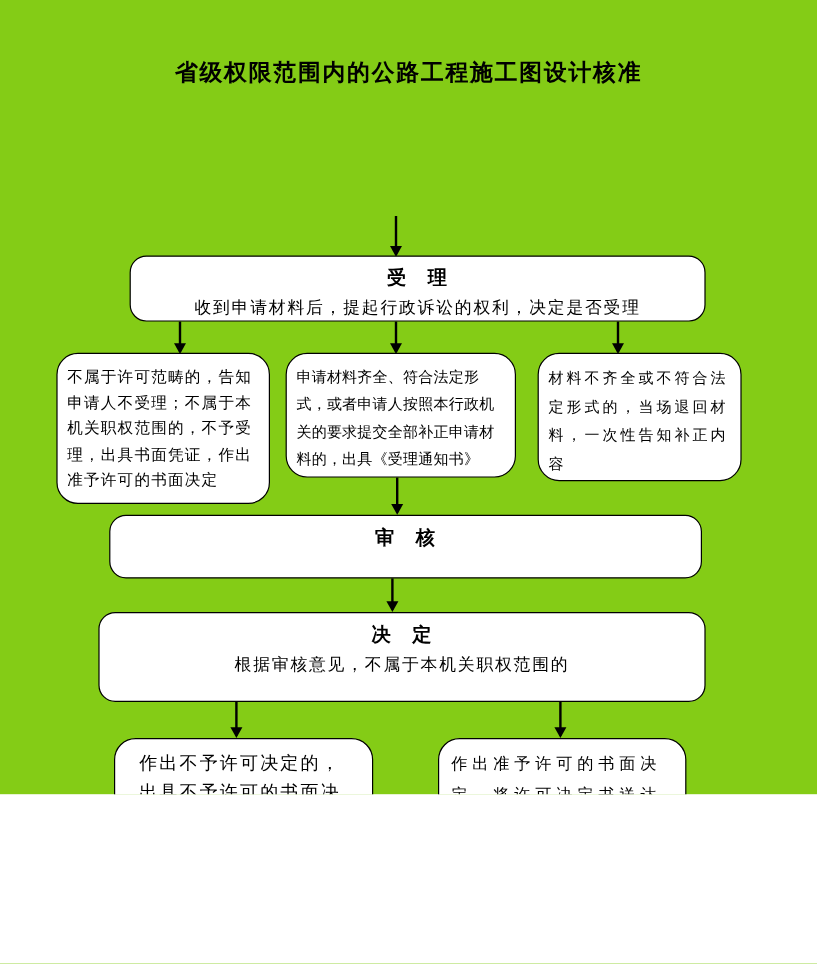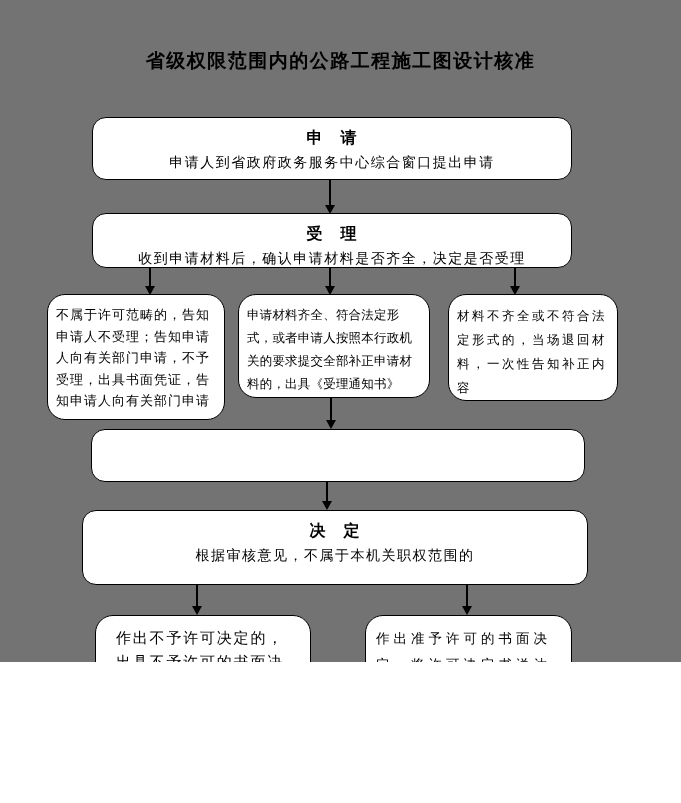--- a/index.html
+++ b/index.html
@@ -1,18 +1,18 @@
 <!DOCTYPE html>
 <html><head>
 <meta charset="utf-8">
 <style>
   html,body { margin:0; padding:0; background:#ffffff; }
   .canvas {
-    position:relative; width:681px; height:662px; background:#737373;
-    font-family:Liberation Sans, sans-serif; color:#000; overflow:hidden;
+    position:relative; width:681px; height:662px; background:#84cc16;
+    font-family:Liberation Mono, monospace; color:#000; overflow:hidden;
   }
   .page-title {
     position:absolute; left:0; top:48px; width:681px;
     text-align:center; font-size:19px; font-weight:bold; letter-spacing:1.5px;
   }
   .node {
     position:absolute; box-sizing:border-box; background:#ffffff;
     border:1.5px solid #000000; border-radius:14px; text-align:center;
   }
   .node .heading {
@@ -38,51 +38,48 @@
     border-top:9px solid #000000;
   }
 </style>
 </head>
 <body>
 
 <div class="canvas">
 
   <div class="page-title">省级权限范围内的公路工程施工图设计核准</div>
 
-  <div class="node stage" style="left:92px; top:117px; width:480px; height:63px;">
-    <div class="heading">申　请</div>
-    <div class="body">申请人到省政府政务服务中心综合窗口提出申请</div>
-  </div>
 
   <div class="arrow" style="left:329px; top:180px; height:32px;"></div>
 
-  <div class="node stage" style="left:92px; top:213px; width:480px; height:55px;">
+  <div class="node stage" style="left:108px; top:213px; width:480px; height:55px;">
     <div class="heading">受　理</div>
-    <div class="body">收到申请材料后，确认申请材料是否齐全，决定是否受理</div>
+    <div class="body">收到申请材料后，提起行政诉讼的权利，决定是否受理</div>
   </div>
 
   <div class="arrow" style="left:149px; top:268px; height:25px;"></div>
   <div class="arrow" style="left:329px; top:268px; height:25px;"></div>
   <div class="arrow" style="left:514px; top:268px; height:25px;"></div>
 
   <div class="node branch b-left" style="left:47px; top:294px; width:178px; height:126px;">
-    <span class="body">不属于许可范畴的，告知申请人不受理；告知申请人向有关部门申请，不予受理，出具书面凭证，告知申请人向有关部门申请</span>
+    <span class="body">不属于许可范畴的，告知申请人不受理；不属于本机关职权范围的，不予受理，出具书面凭证，作出准予许可的书面决定</span>
   </div>
 
   <div class="node branch b-right" style="left:448px; top:294px; width:170px; height:107px;">
     <span class="body">材料不齐全或不符合法定形式的，当场退回材料，一次性告知补正内容</span>
   </div>
 
   <div class="node branch b-mid" style="left:238px; top:294px; width:192px; height:104px;">
     <span class="body">申请材料齐全、符合法定形式，或者申请人按照本行政机关的要求提交全部补正申请材料的，出具《受理通知书》</span>
   </div>
 
   <div class="arrow" style="left:330px; top:398px; height:29px;"></div>
 
   <div class="node stage" style="left:91px; top:429px; width:494px; height:53px;">
+    <div class="heading">审　核</div>
   </div>
 
   <div class="arrow" style="left:326px; top:482px; height:26px;"></div>
 
   <div class="node stage" style="left:82px; top:510px; width:506px; height:75px;">
     <div class="heading">决　定</div>
     <div class="body">根据审核意见，不属于本机关职权范围的</div>
   </div>
 
   <div class="arrow" style="left:196px; top:585px; height:28px;"></div>

